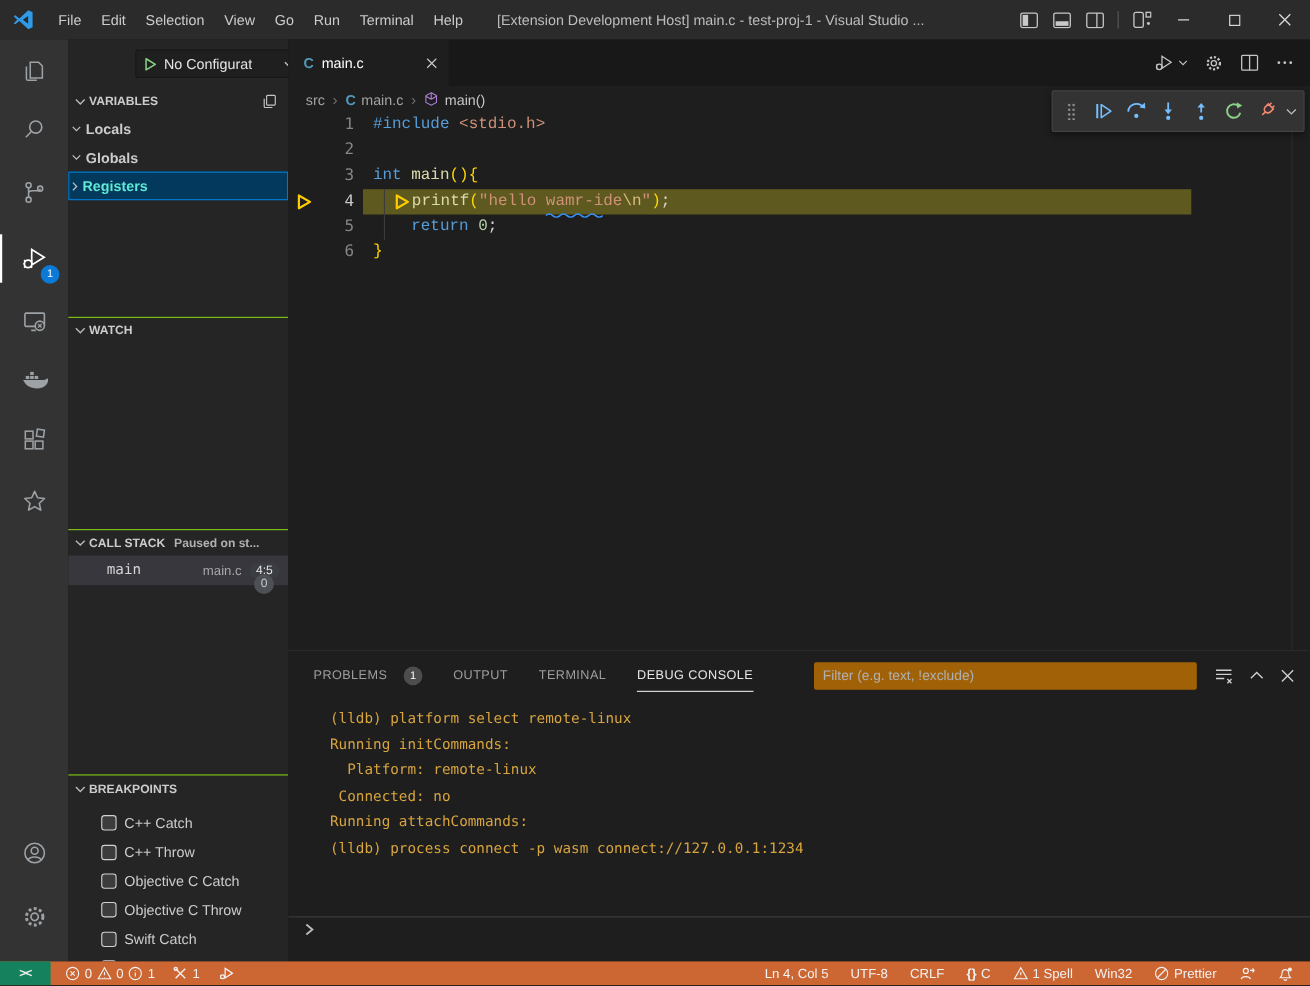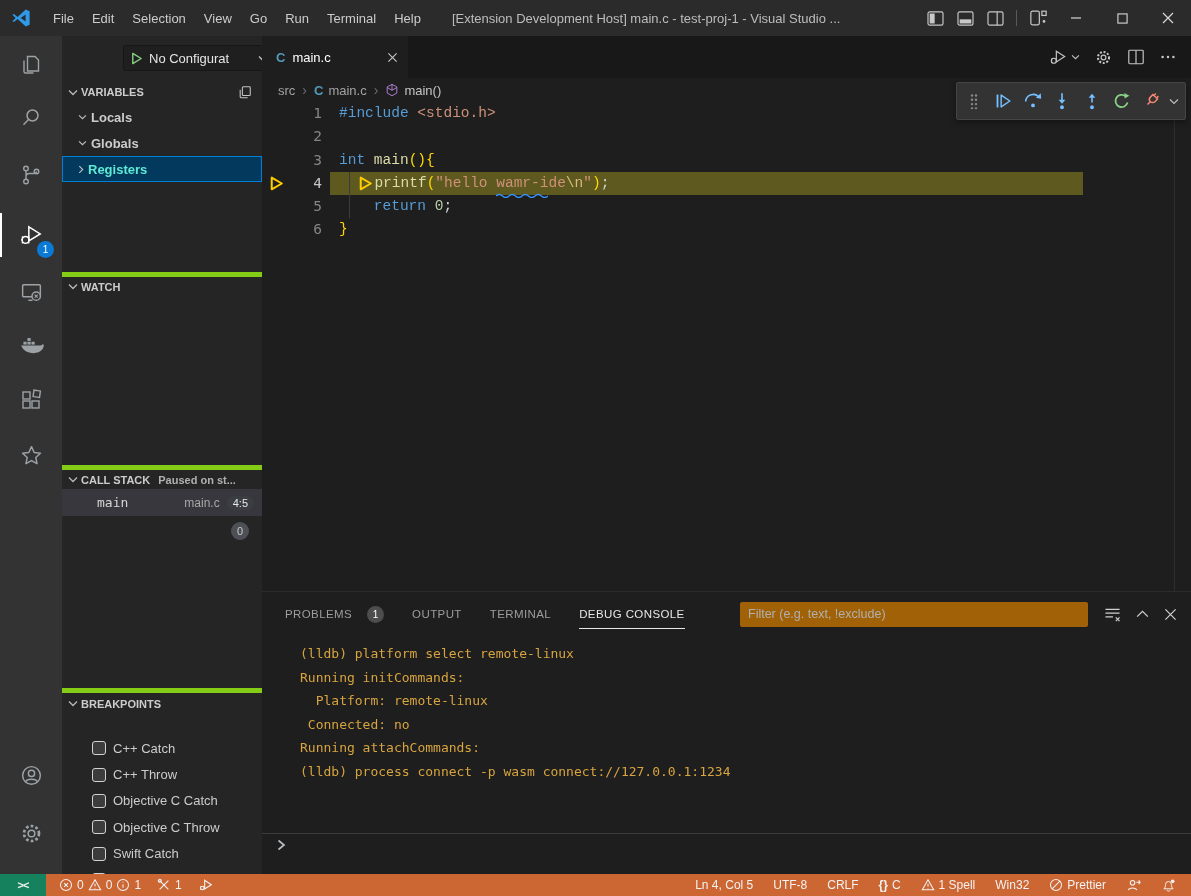--- a/index.html
+++ b/index.html
@@ -31,23 +31,23 @@
   .sidebar{position:absolute;left:62px;top:36px;width:200px;bottom:22px;background:#252526;overflow:hidden;}
   .debugbar{position:absolute;left:0;top:0;width:200px;height:42px;margin-left:36px;}
   .cfg-box{position:absolute;left:25px;top:9px;width:152px;height:26px;background:#1f1f20;border:1px solid #17171a;
            border-radius:2px;display:flex;align-items:center;padding:0 6px;}
   .cfg-label{color:#e4e4e4;margin-left:6px;white-space:nowrap;overflow:hidden;max-width:108px;font-size:13px;}
   .cfg-chev{margin-left:auto;color:#bfbfbf;}
   .cfg-gear{position:absolute;left:184px;top:13px;color:#c0c0c0;}
   .section{position:absolute;left:0;width:200px;}
   .sec-head{height:24px;display:flex;align-items:center;font-size:11px;font-weight:bold;color:#cccccc;padding-left:4px;}
   .sec-head .chev{margin:0 3px 0 2px;color:#b9b9b9;}
-  .sec-bordered{border-top:5px solid #84cc16;}
+  .sec-bordered{border-top:1px solid #84cc16;margin-top:16px;}
   .sec-desc{margin-left:8px;color:#b0b0b0;font-size:11px;font-weight:bold;white-space:nowrap;}
-  .tree-row{height:26px;display:flex;align-items:center;padding-left:16px;font-weight:bold;color:#cccccc;position:relative;}
+  .tree-row{height:26px;display:flex;align-items:center;padding-left:3px;font-weight:bold;color:#cccccc;position:relative;}
   .tree-row .chev{margin-right:4px;color:#c0c0c0;}
   .tree-row.selected{background:#04395e;outline:1px solid #007fd4;outline-offset:-1px;color:#5eead4;}
   .var-copy{margin-left:auto;margin-right:10px;color:#c5c5c5;}
   .cs-frame{height:27px;background:#37373d;display:flex;align-items:center;padding:0 8px 0 35px;}
   .cs-fn{font-family:"DejaVu Sans Mono",monospace;font-size:13px;color:#d6d6d6;}
   .cs-file{margin-left:auto;color:#a8a8a8;font-size:12px;}
   .cs-pos{margin-left:7px;background:#3a3d41;color:#e8e8e8;font-size:11px;border-radius:9px;padding:1px 6px;}
   .cs-zero{position:absolute;right:13px;top:57px;width:18px;height:18px;border-radius:50%;background:#4d5156;
            color:#c9c9c9;font-size:11px;display:flex;align-items:center;justify-content:center;}
   .bp-rows{position:absolute;left:0;top:26px;right:0;margin-top:21px;}

